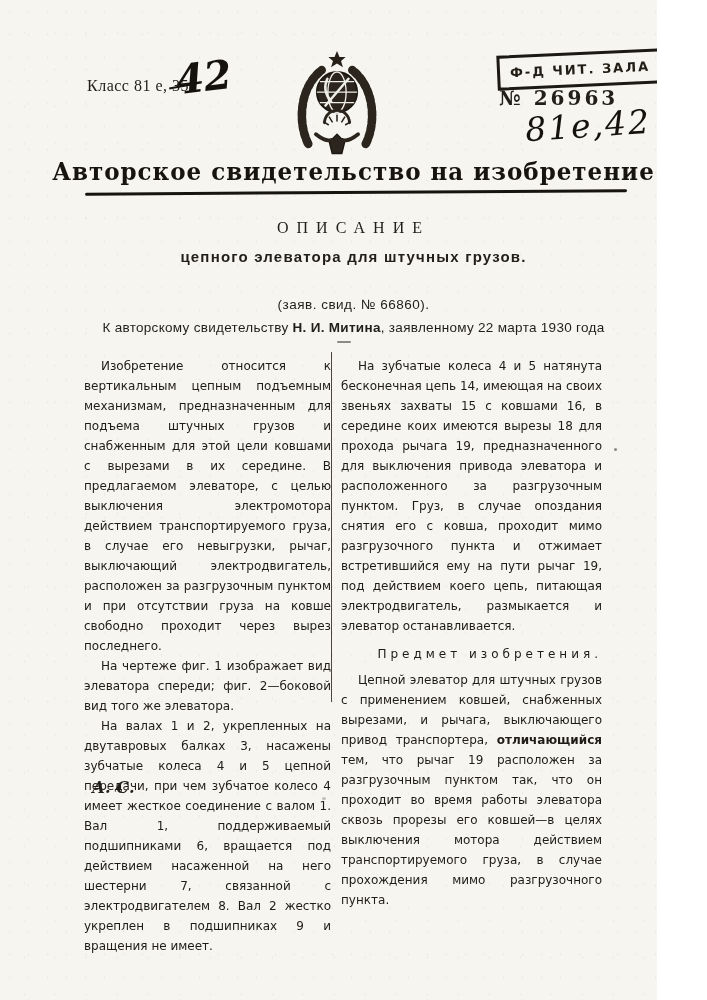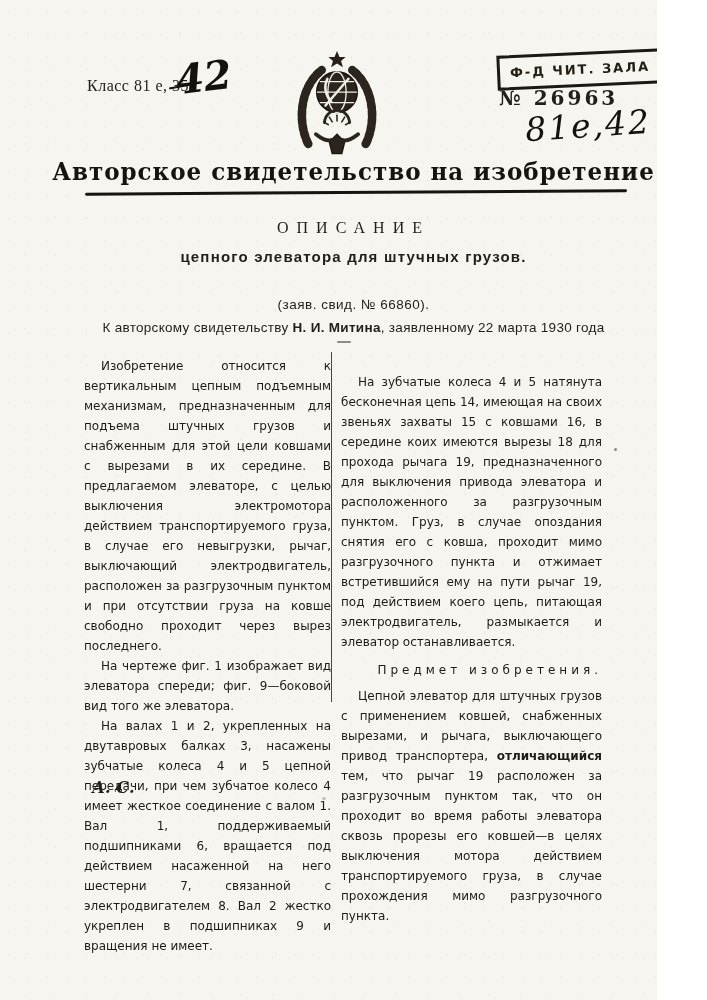--- a/index.html
+++ b/index.html
@@ -41,21 +41,21 @@
   .subject{left:0; top:248px; width:707px; text-align:center; font-size:15px; font-weight:bold; letter-spacing:1.2px; white-space:nowrap;}
   .app-line1{left:0; top:280px; width:707px; text-align:center; font-size:13.5px; letter-spacing:0.3px; white-space:nowrap;margin-top:40px;}
   .app-line2{left:0; top:297px; width:707px; text-align:center; font-size:13.5px; letter-spacing:0.5px;}
   .pub-line{left:0; top:319px; width:707px; text-align:center; font-size:12.5px; letter-spacing:0.3px;}
   .bold{font-weight:bold;}
   
   .divider{left:331px; top:352px; width:1px; height:350px; background:#4c463d;}
   .col{font-family:"DejaVu Sans", sans-serif; font-size:12px; line-height:20px; text-align:justify; color:#1f1b16;}
   .col p{margin:0; text-indent:17px;}
   .col-left{left:84px; top:356px; width:247px;}
-  .col-right{left:341px; top:356px; width:261px;margin-top:16px;}
+  .col-right{left:341px; top:356px; width:261px;}
   .claims-heading{
     text-align:right; text-indent:0 !important;
     letter-spacing:4px; margin:8px 0 6px 0 !important;
     font-size:12px; white-space:nowrap;
   }
   .signature{left:92px; top:778px; font-size:16px; font-weight:bold; font-style:italic; font-family:"DejaVu Serif", serif;}
   .speck{position:absolute; background:rgba(35,30,25,0.5); border-radius:50%;}
 </style>
 </head>
 <body>
@@ -106,21 +106,21 @@
 
   <div class="abs opisanie">ОПИСАНИЕ</div>
   <div class="abs subject">цепного элеватора для штучных грузов.</div>
   <div class="abs app-line1"><span>К авторскому свидетельству </span><span class="bold">Н. И. Митина</span><span>, заявленному 22 марта 1930 года</span></div>
   <div class="abs app-line2">(заяв. свид. № 66860).</div>
 
   <div class="abs divider"></div>
 
   <div class="abs col col-left">
     <p>Изобретение относится к вертикальным цепным подъемным механизмам, предназначенным для подъема штучных грузов и снабженным для этой цели ковшами с вырезами в их середине. В предлагаемом элеваторе, с целью выключения электромотора действием транспортируемого груза, в случае его невыгрузки, рычаг, выключающий электродвигатель, расположен за разгрузочным пунктом и при отсутствии груза на ковше свободно проходит через вырез последнего.</p>
-    <p>На чертеже фиг. 1 изображает вид элеватора спереди; фиг. 9—боковой вид того же элеватора.</p>
+    <p>На чертеже фиг. 1 изображает вид элеватора спереди; фиг. 2—боковой вид того же элеватора.</p>
     <p>На валах 1 и 2, укрепленных на двутавровых балках 3, насажены зубчатые колеса 4 и 5 цепной передачи, при чем зубчатое колесо 4 имеет жесткое соединение с валом 1. Вал 1, поддерживаемый подшипниками 6, вращается под действием насаженной на него шестерни 7, связанной с электродвигателем 8. Вал 2 жестко укреплен в подшипниках 9 и вращения не имеет.</p>
   </div>
 
   <div class="abs col col-right">
     <p>На зубчатые колеса 4 и 5 натянута бесконечная цепь 14, имеющая на своих звеньях захваты 15 с ковшами 16, в середине коих имеются вырезы 18 для прохода рычага 19, предназначенного для выключения привода элеватора и расположенного за разгрузочным пунктом. Груз, в случае опоздания снятия его с ковша, проходит мимо разгрузочного пункта и отжимает встретившийся ему на пути рычаг 19, под действием коего цепь, питающая электродвигатель, размыкается и элеватор останавливается.</p>
     <p class="claims-heading">Предмет изобретения.</p>
     <p><span>Цепной элеватор для штучных грузов с применением ковшей, снабженных вырезами, и рычага, выключающего привод транспортера, </span><span class="bold">отличающийся</span><span> тем, что рычаг 19 расположен за разгрузочным пунктом так, что он проходит во время работы элеватора сквозь прорезы его ковшей—в целях выключения мотора действием транспортируемого груза, в случае прохождения мимо разгрузочного пункта.</span></p>
   </div>
 
   <div class="abs signature">А. С.</div>

